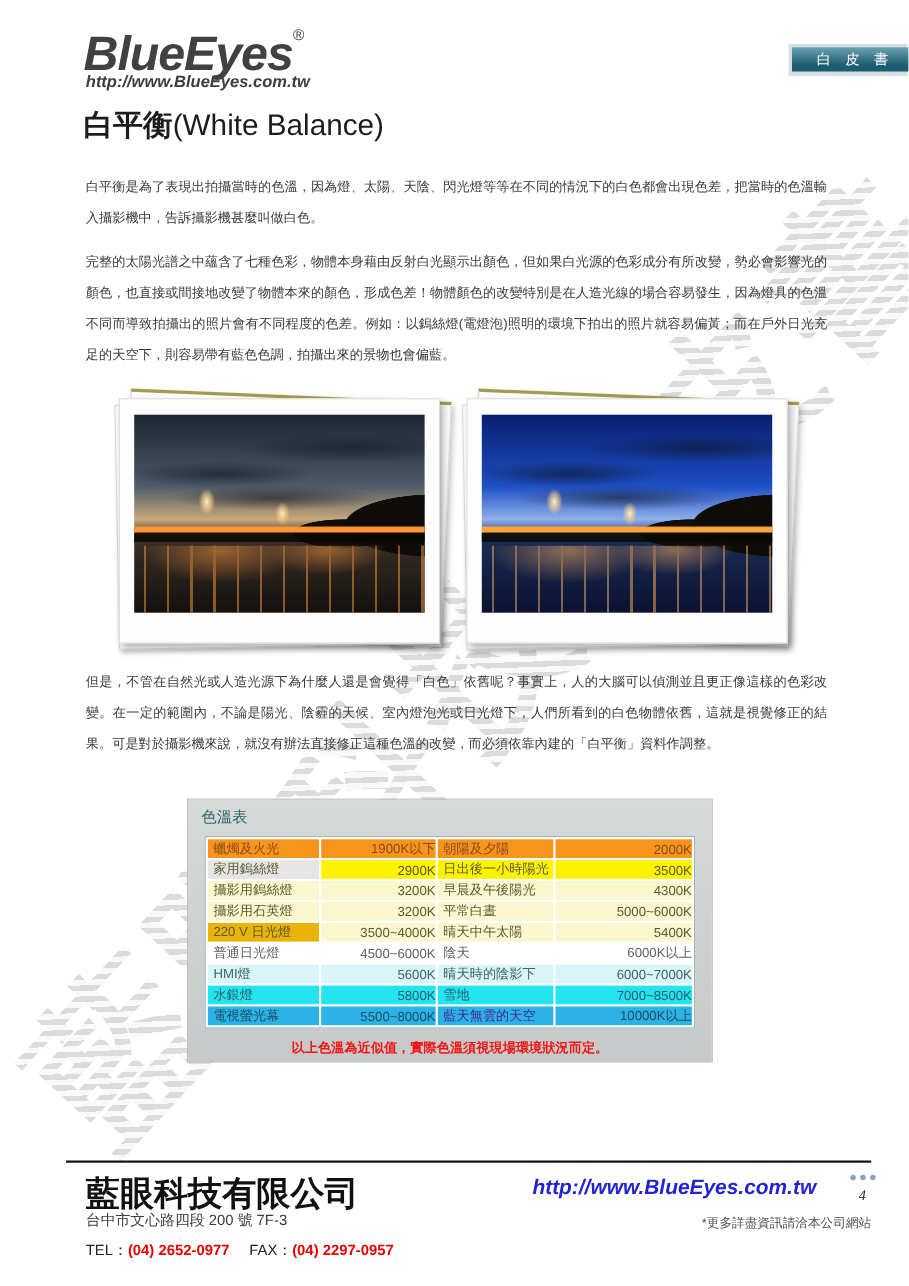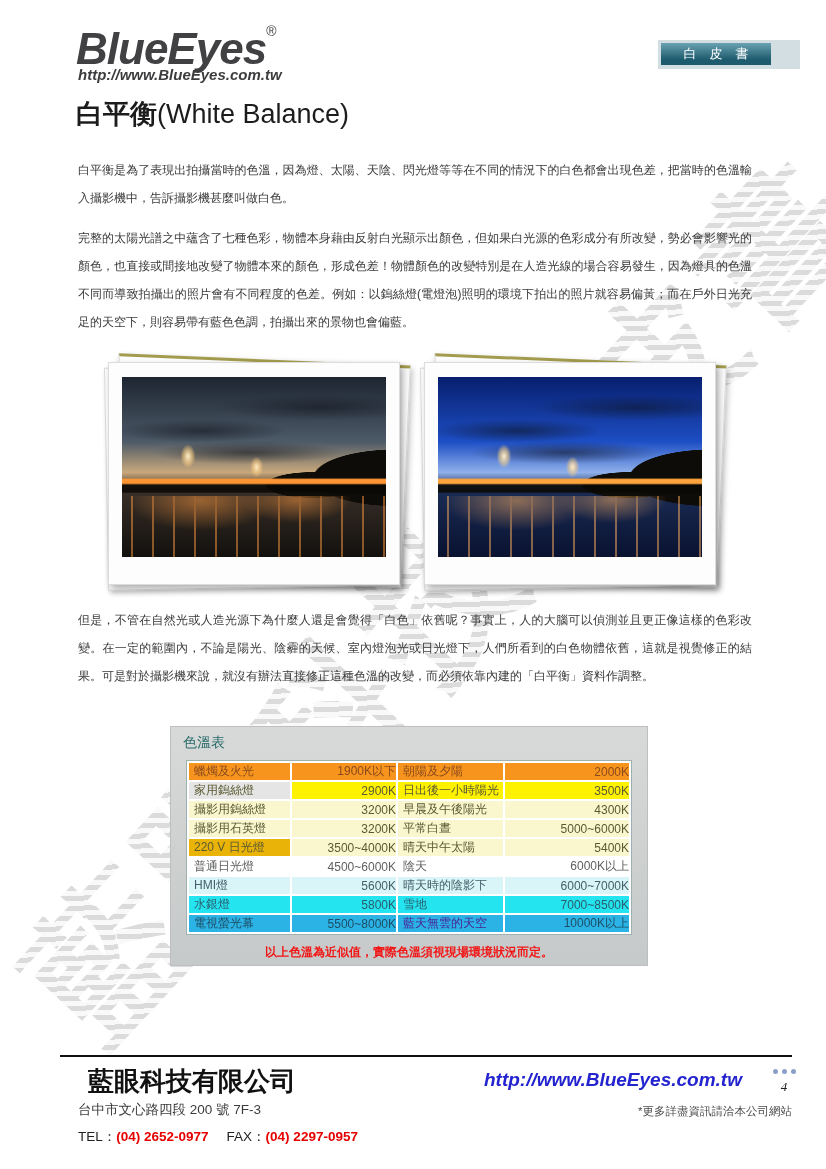--- a/index.html
+++ b/index.html
@@ -16,21 +16,21 @@
     z-index:1;white-space:nowrap;pointer-events:none;
   }
 
   
   .logo{position:absolute;left:76px;top:24px;z-index:2;color:#414144;
     font-weight:bold;font-style:italic;font-size:44px;letter-spacing:-1px;line-height:1;}
   .logo sup{font-size:14px;font-weight:normal;vertical-align:28px;letter-spacing:0;}
   .logo-url{position:absolute;left:78px;top:66px;z-index:2;color:#3c3c3e;text-decoration:none;
     font-weight:bold;font-style:italic;font-size:15px;letter-spacing:0;}
 
-  .badge-wrap{position:absolute;top:40px;right:26px;width:142px;height:29px;z-index:2;
+  .badge-wrap{position:absolute;top:40px;right:1px;width:108px;height:29px;z-index:2;
     background:var(--badge-slab);}
   .badge-inner{position:absolute;left:3px;top:3px;width:110px;height:22px;
     background:linear-gradient(180deg,var(--accent-teal-light) 0%, var(--accent-teal-dark) 75%);
     color:#fff;font-size:13px;letter-spacing:13px;text-indent:13px;
     display:flex;align-items:center;justify-content:center;}
 
   
   h1{position:absolute;left:76px;top:96px;margin:0;z-index:2;color:#1c1c1c;font-size:27px;font-weight:normal;}
   h1 .t-zh{font-weight:bold;}
   h1 .t-en{font-weight:normal;}
@@ -73,21 +73,21 @@
     background:linear-gradient(180deg,#d8d9d9 0%,#c6c9c9 100%);border:1px solid #bcbfbf;box-sizing:border-box;}
   .panel-title{margin:7px 0 0 12px;font-size:14px;color:#2b6b6b;}
   table.ct{border-collapse:separate;border-spacing:2px;margin:8px auto 0 auto;
     background:#fff;border:1px solid #9fb0b0;table-layout:fixed;width:416px;}
   table.ct td{height:17px;font-size:12px;padding:0 0 0 5px;white-space:nowrap;overflow:hidden;}
   table.ct td.val{padding-left:2px;text-align:right;}
   .panel-note{margin-top:9px;text-align:center;font-size:12px;font-weight:bold;color:#f21515;}
 
   
   .rule{position:absolute;left:60px;right:34px;top:1055px;border-top:2px solid #111;z-index:2;}
-  .company{position:absolute;left:88px;top:1064px;font-size:26px;font-weight:bold;color:#111;z-index:2;}
+  .company{position:absolute;left:78px;top:1064px;font-size:31px;font-weight:bold;color:#111;z-index:2;}
   .f-url{position:absolute;left:484px;top:1069px;font-size:19px;font-weight:bold;font-style:italic;
     color:var(--link-blue);text-decoration:none;z-index:2;}
   .pageno{position:absolute;left:762px;top:1060px;width:44px;text-align:center;z-index:2;}
   .pageno .dots i{display:inline-block;width:5px;height:5px;border-radius:50%;
     background:var(--page-dot-blue);margin:0 2px;}
   .pageno .num{display:block;font-family:"Liberation Serif","DejaVu Serif",serif;
     font-style:italic;font-size:13px;color:#222;margin-top:1px;}
   .addr{position:absolute;left:78px;top:1101px;font-size:13.5px;color:#3c3c3c;z-index:2;}
   .tel-line{position:absolute;left:78px;top:1128px;font-size:13.5px;color:#222;z-index:2;}
   .tel-line .red{color:var(--brand-red);font-weight:bold;}

